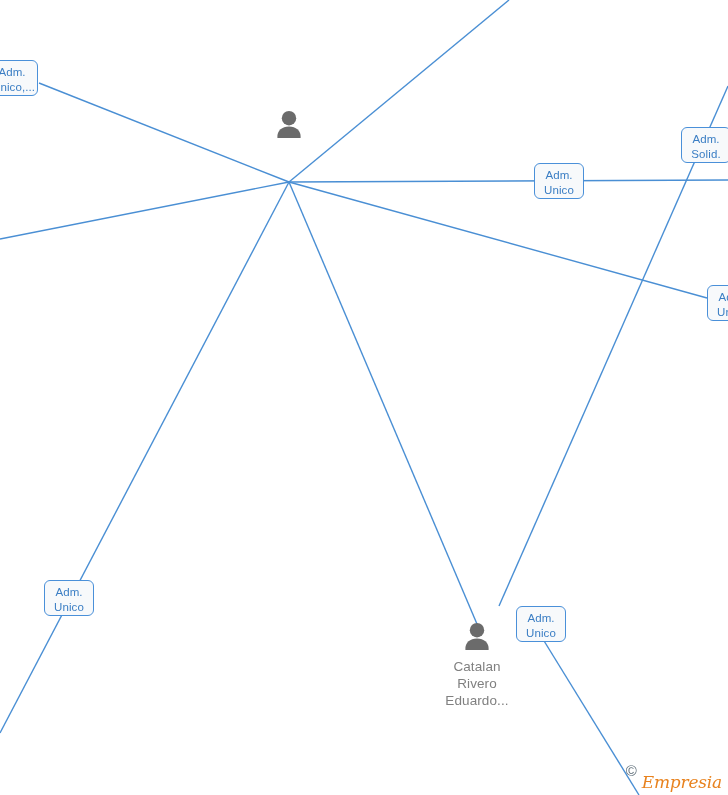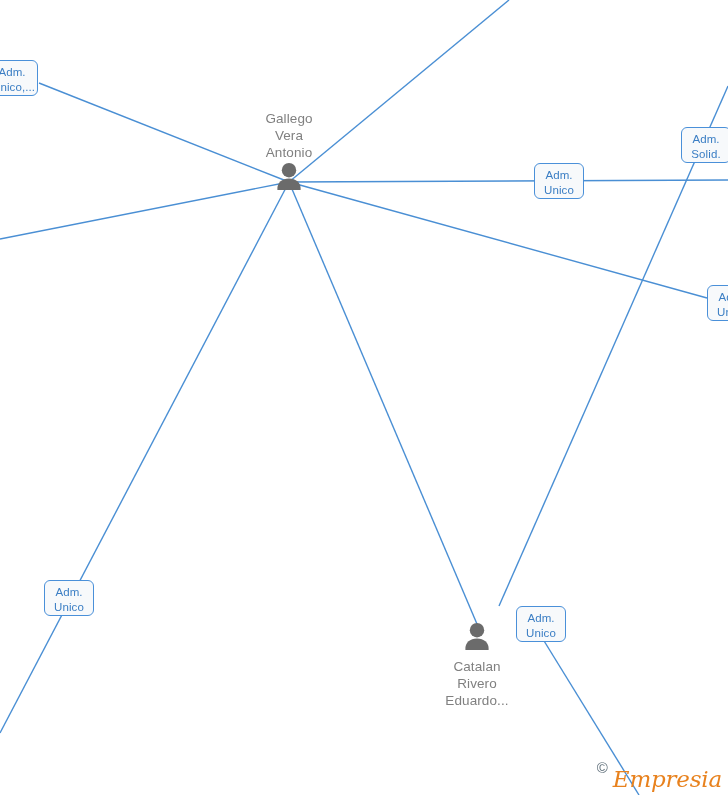--- a/index.html
+++ b/index.html
@@ -73,21 +73,21 @@
     user-select: none;
   }
   #watermark .copy-mark {
     font-size: 15px;
     color: #5f6f7a;
     line-height: 1;
   }
   #watermark .brand {
     font-family: "DejaVu Serif", serif;
     font-style: italic;
-    font-size: 23px;
+    font-size: 17px;
     color: #e8821e;
     line-height: 1;
     letter-spacing: -0.2px;
     margin-top: 24px;
   }
 </style>
 </head>
 <body>
 
 <div id="graph-canvas">
@@ -98,23 +98,20 @@
       <line x1="289" y1="182" x2="509" y2="0" stroke="#4a8fd4" stroke-width="1.4"></line>
       <line x1="289" y1="182" x2="728" y2="180" stroke="#4a8fd4" stroke-width="1.4"></line>
       <line x1="289" y1="182" x2="707" y2="298" stroke="#4a8fd4" stroke-width="1.4"></line>
       <line x1="289" y1="182" x2="0" y2="733" stroke="#4a8fd4" stroke-width="1.4"></line>
       <line x1="289" y1="182" x2="477" y2="624" stroke="#4a8fd4" stroke-width="1.4"></line>
       <line x1="728" y1="86" x2="499" y2="606" stroke="#4a8fd4" stroke-width="1.4"></line>
       <line x1="541" y1="636" x2="639" y2="795" stroke="#4a8fd4" stroke-width="1.4"></line>
     </svg>
 
   <div class="node" id="node-gallego" style="left:289px; top:110px;">
-    <span class="node-label above">Gallego
-Vera
-Antonio</span>
     <svg class="node-icon" width="30" height="28" viewBox="0 0 30 28" xmlns="http://www.w3.org/2000/svg">
       <circle cx="15" cy="8.2" r="7.2" fill="#6b6b6b"></circle>
       <path d="M15 16.4c-7.1 0-11.6 4.4-11.6 9.6v2h23.2v-2c0-5.2-4.5-9.6-11.6-9.6z" fill="#6b6b6b"></path>
     </svg>
   </div>
 
   <div class="node" id="node-catalan" style="left:477px; top:622px;">
     <svg class="node-icon" width="30" height="28" viewBox="0 0 30 28" xmlns="http://www.w3.org/2000/svg">
       <circle cx="15" cy="8.2" r="7.2" fill="#6b6b6b"></circle>
       <path d="M15 16.4c-7.1 0-11.6 4.4-11.6 9.6v2h23.2v-2c0-5.2-4.5-9.6-11.6-9.6z" fill="#6b6b6b"></path>

